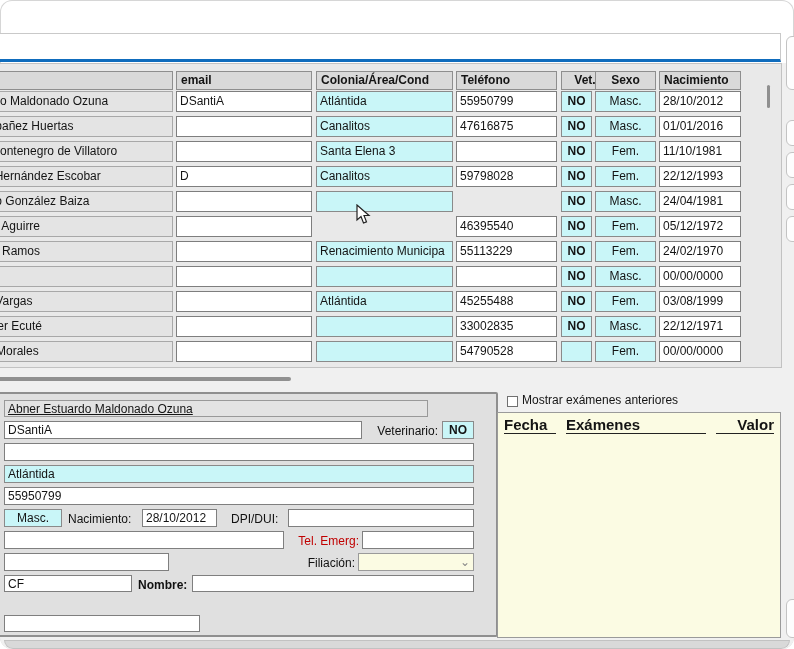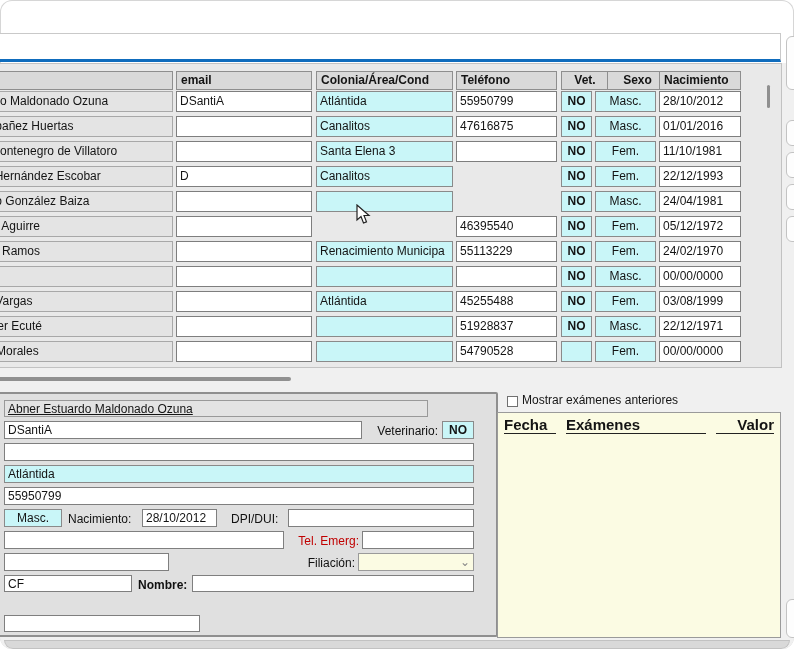--- a/index.html
+++ b/index.html
@@ -91,21 +91,21 @@
   <div class="main-bg"></div>
 
   <div class="filter-box"></div>
 
   <div class="datasheet">
       <div class="hcell" style="left: -28px; width: 201px;"></div>
       <div class="hcell" style="left: 316px; width: 137px;">Colonia/Área/Cond</div>
       <div class="hcell" style="left: 176px; width: 136px;">email</div>
       <div class="hcell" style="left: 456px; width: 101px;">Teléfono</div>
       <div class="hcell center" style="left: 561px; width: 48px;">Vet.</div>
-      <div class="hcell center" style="left: 595px; width: 61px; margin-left: 12px;">Sexo</div>
+      <div class="hcell center" style="left: 595px; width: 61px;">Sexo</div>
       <div class="hcell" style="left: 659px; width: 82px;">Nacimiento</div>
       <div class="cell gray" style="left: -28px; width: 201px; top: 27px;">uardo Maldonado Ozuna</div>
       <div class="cell" style="left: 176px; width: 136px; top: 27px;">DSantiA</div>
       <div class="cell cyan" style="left: 316px; width: 137px; top: 27px;">Atlántida</div>
       <div class="cell" style="left: 456px; width: 101px; top: 27px;">55950799</div>
       <div class="cell cyan center bold" style="left: 561px; width: 31px; top: 27px;">NO</div>
       <div class="cell cyan center" style="left: 595px; width: 61px; top: 27px;">Masc.</div>
       <div class="cell" style="left: 659px; width: 82px; top: 27px;">28/10/2012</div>
       <div class="cell gray" style="left: -28px; width: 201px; top: 52px;">as Ibañez Huertas</div>
       <div class="cell" style="left: 176px; width: 136px; top: 52px;"></div>
@@ -117,20 +117,21 @@
       <div class="cell gray" style="left: -28px; width: 201px; top: 77px;">or Montenegro de Villatoro</div>
       <div class="cell" style="left: 176px; width: 136px; top: 77px;"></div>
       <div class="cell cyan" style="left: 316px; width: 137px; top: 77px;">Santa Elena 3</div>
       <div class="cell" style="left: 456px; width: 101px; top: 77px;"></div>
       <div class="cell cyan center bold" style="left: 561px; width: 31px; top: 77px;">NO</div>
       <div class="cell cyan center" style="left: 595px; width: 61px; top: 77px;">Fem.</div>
       <div class="cell" style="left: 659px; width: 82px; top: 77px;">11/10/1981</div>
       <div class="cell gray" style="left: -28px; width: 201px; top: 102px;">cia Hernández Escobar</div>
       <div class="cell" style="left: 176px; width: 136px; top: 102px;">D</div>
       <div class="cell cyan" style="left: 316px; width: 137px; top: 102px;">Canalitos</div>
+      <div class="cell" style="left: 456px; width: 101px; top: 102px;">59798028</div>
       <div class="cell cyan center bold" style="left: 561px; width: 31px; top: 102px;">NO</div>
       <div class="cell cyan center" style="left: 595px; width: 61px; top: 102px;">Fem.</div>
       <div class="cell" style="left: 659px; width: 82px; top: 102px;">22/12/1993</div>
       <div class="cell gray" style="left: -28px; width: 201px; top: 127px;">dolfo González Baiza</div>
       <div class="cell" style="left: 176px; width: 136px; top: 127px;"></div>
       <div class="cell cyan" style="left: 316px; width: 137px; top: 127px;"></div>
       <div class="cell cyan center bold" style="left: 561px; width: 31px; top: 127px;">NO</div>
       <div class="cell cyan center" style="left: 595px; width: 61px; top: 127px;">Masc.</div>
       <div class="cell" style="left: 659px; width: 82px; top: 127px;">24/04/1981</div>
       <div class="cell gray" style="left: -28px; width: 201px; top: 152px;">pino Aguirre</div>
@@ -156,21 +157,21 @@
       <div class="cell gray" style="left: -28px; width: 201px; top: 227px;">ala Vargas</div>
       <div class="cell" style="left: 176px; width: 136px; top: 227px;"></div>
       <div class="cell cyan" style="left: 316px; width: 137px; top: 227px;">Atlántida</div>
       <div class="cell" style="left: 456px; width: 101px; top: 227px;">45255488</div>
       <div class="cell cyan center bold" style="left: 561px; width: 31px; top: 227px;">NO</div>
       <div class="cell cyan center" style="left: 595px; width: 61px; top: 227px;">Fem.</div>
       <div class="cell" style="left: 659px; width: 82px; top: 227px;">03/08/1999</div>
       <div class="cell gray" style="left: -28px; width: 201px; top: 252px;">Javier Ecuté</div>
       <div class="cell" style="left: 176px; width: 136px; top: 252px;"></div>
       <div class="cell cyan" style="left: 316px; width: 137px; top: 252px;"></div>
-      <div class="cell" style="left: 456px; width: 101px; top: 252px;">51928837</div>
+      <div class="cell" style="left: 456px; width: 101px; top: 252px;">33002835</div>
       <div class="cell cyan center bold" style="left: 561px; width: 31px; top: 252px;">NO</div>
       <div class="cell cyan center" style="left: 595px; width: 61px; top: 252px;">Masc.</div>
       <div class="cell" style="left: 659px; width: 82px; top: 252px;">22/12/1971</div>
       <div class="cell gray" style="left: -28px; width: 201px; top: 277px;">res Morales</div>
       <div class="cell" style="left: 176px; width: 136px; top: 277px;"></div>
       <div class="cell cyan" style="left: 316px; width: 137px; top: 277px;"></div>
       <div class="cell" style="left: 456px; width: 101px; top: 277px;">54790528</div>
       <div class="cell cyan center bold" style="left: 561px; width: 31px; top: 277px;"></div>
       <div class="cell cyan center" style="left: 595px; width: 61px; top: 277px;">Fem.</div>
       <div class="cell" style="left: 659px; width: 82px; top: 277px;">00/00/0000</div>

